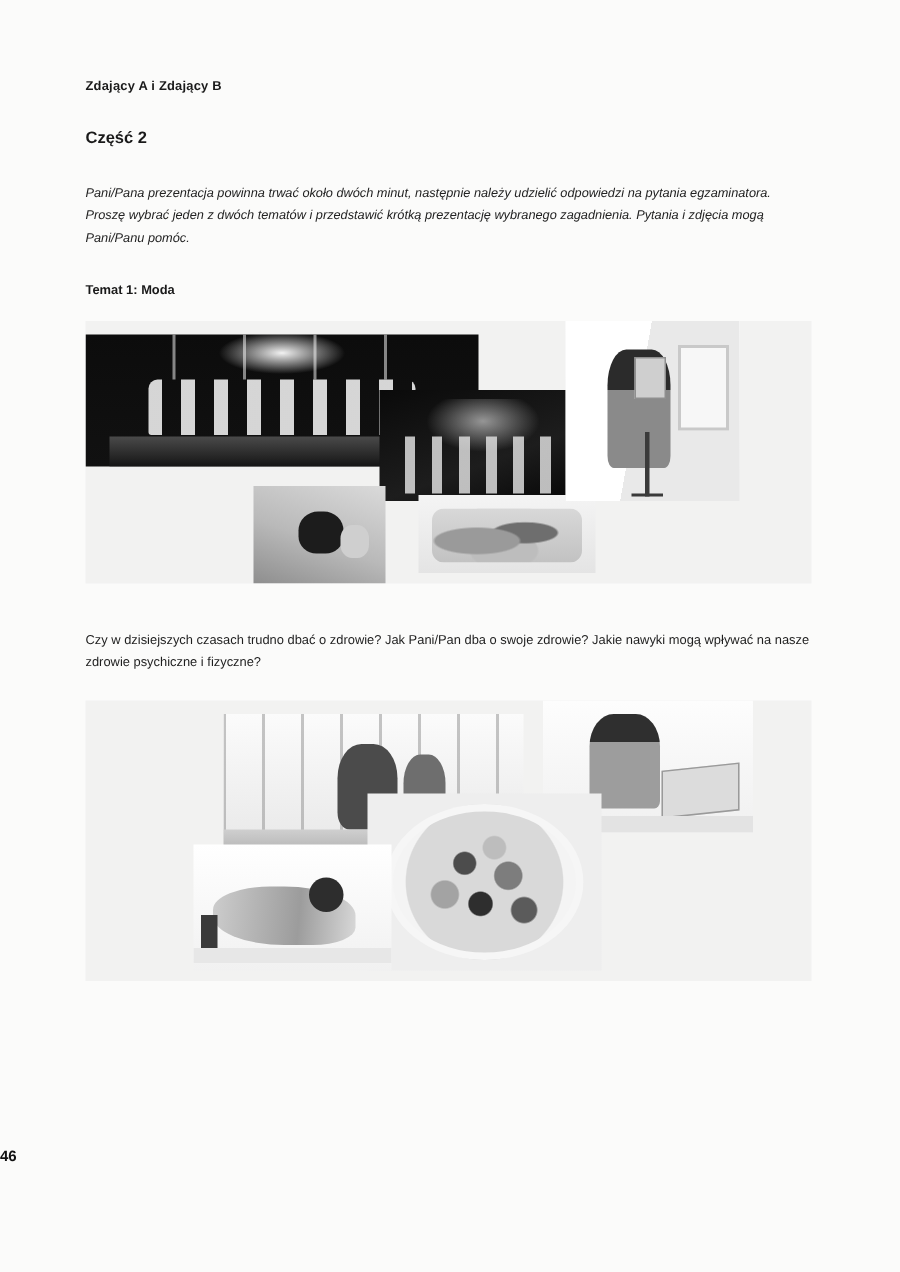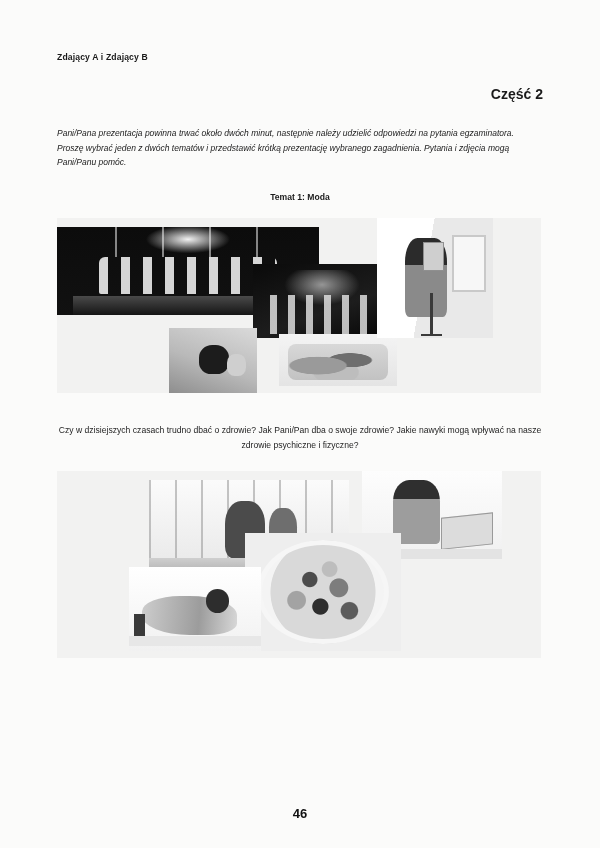--- a/index.html
+++ b/index.html
@@ -27,39 +27,37 @@
     top: 52px;
     width: 486px;
   }
   .hdr-candidates {
     font-size: 8.6px;
     font-weight: bold;
     letter-spacing: 0.15px;
     margin: 0 0 22px 0;
   }
   .part-label {
-    font-size: 14px;
+    font-size: 11px;
     font-weight: bold;
     margin: 0;
     line-height: 1.55;
-    text-align: right;
   }
   .instructions {
     font-size: 8.5px;
     font-style: italic;
     line-height: 1.75;
     margin: 20px 0 0 0;
     color: #222;
   }
   .instructions p {
     margin: 0;
   }
   .topic-block {
     margin-top: 22px;
-    text-align: center;
   }
   .topic-title {
     font-size: 8.6px;
     font-weight: bold;
     margin: 0 0 3px 0;
   }
   .topic-text {
     font-size: 8.6px;
     line-height: 1.75;
     margin: 0;
@@ -241,23 +239,22 @@
     position:absolute; left:0; bottom:6%; width:100%; height:12%;
     background:#e7e7e5;
   }
   .c2-yoga .bottle {
     position:absolute; left:4%; bottom:14%; width:8%; height:30%;
     background:#3a3a39;
   }
   .page-number {
     position: absolute;
     left: 0; right: 0;
-    top: 806px;
-    text-align: center;
-    font-size: 13px;
+    top: 766px;
+    font-size: 10px;
     font-weight: bold;
     color: #111;
   }
 </style>
 </head>
 <body>
 
 <div class="page">
   <div class="content">
 

